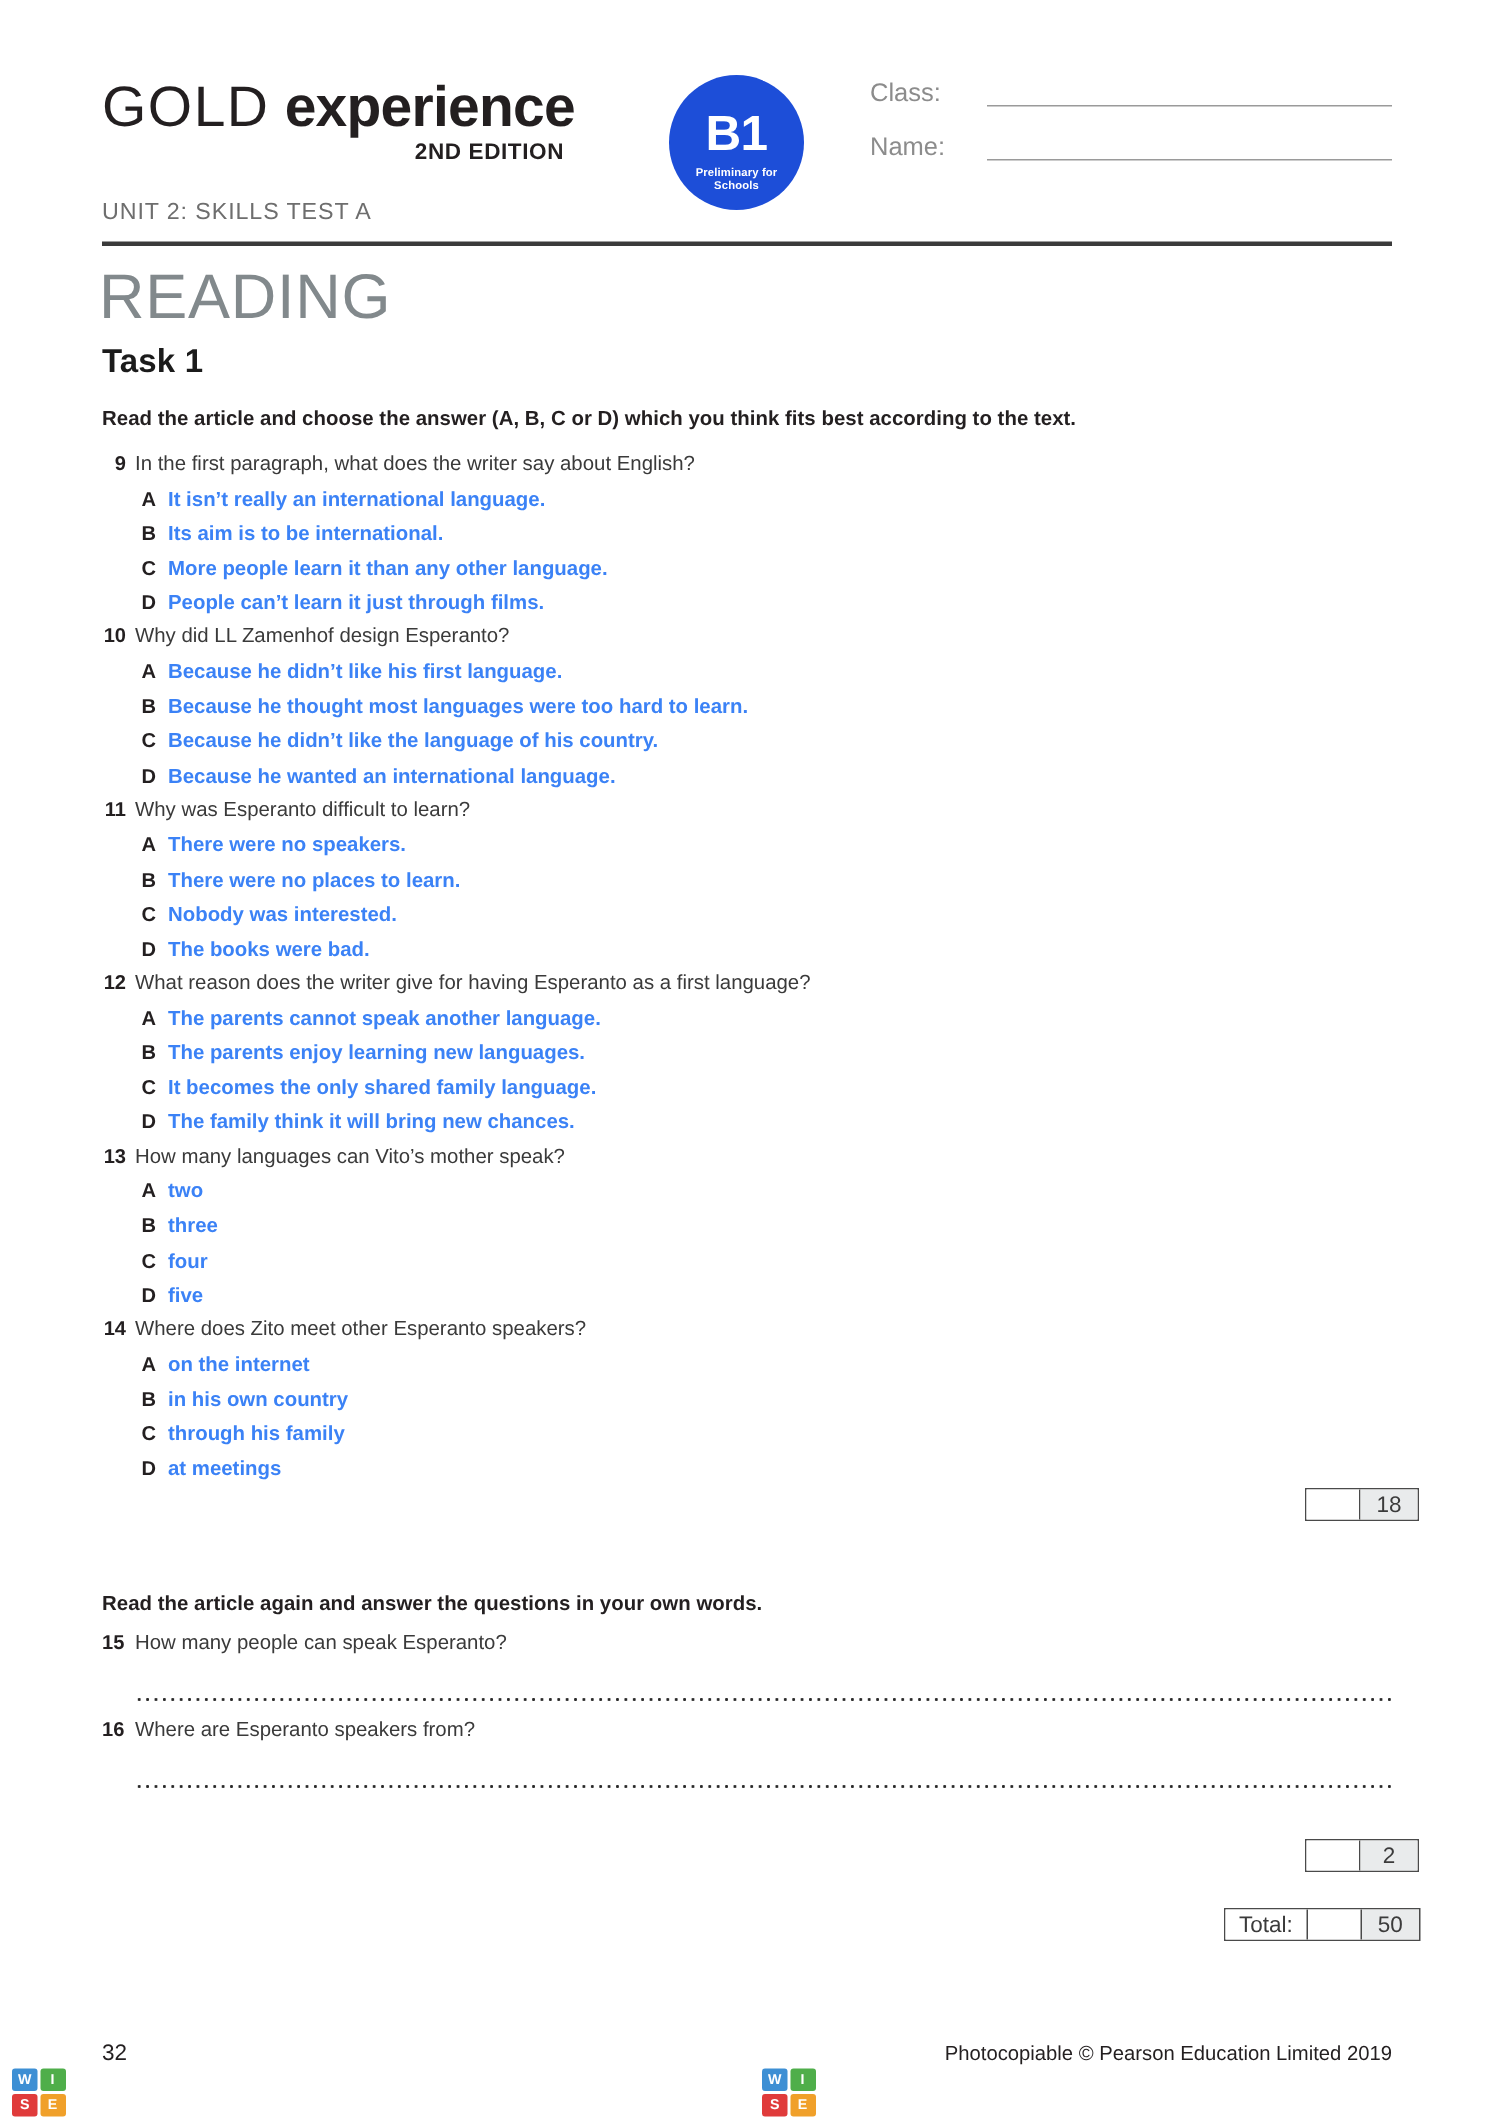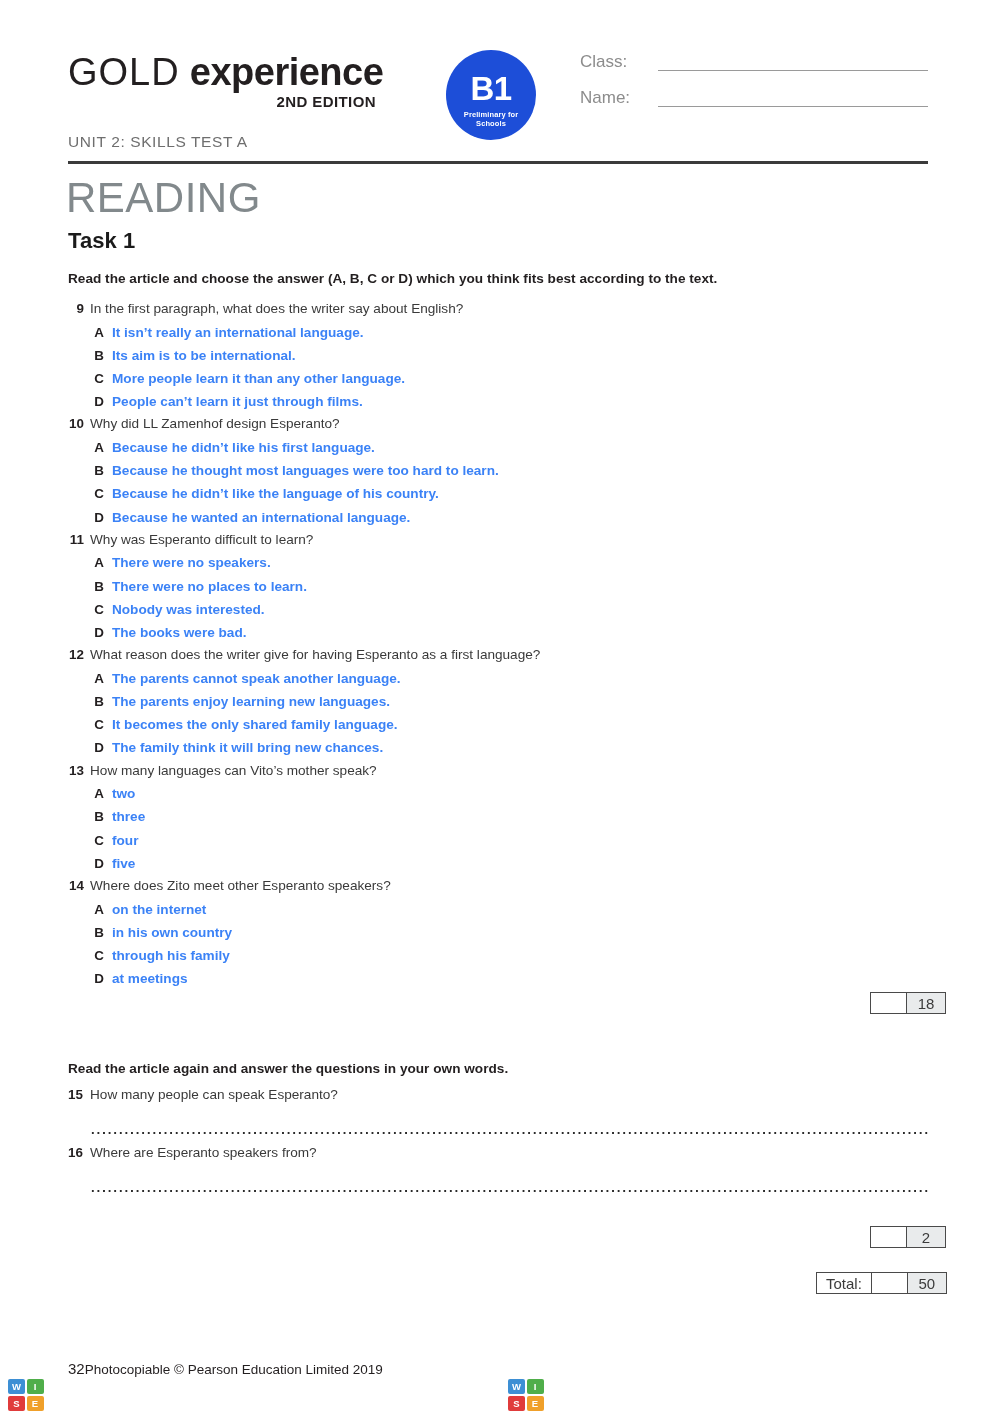--- a/index.html
+++ b/index.html
@@ -289,20 +289,21 @@
     background-position: left center;
   }
 
   
   .footer {
     position: absolute;
     left: 68px;
     top: 1360px;
     width: 860px;
     display: flex;
+    justify-content: space-between;
     align-items: baseline;
   }
   .page-num { font-size: 15px; color: #231f20; }
   .copyright { font-size: 13.5px; color: #231f20; }
 
   
   .watermark-strip {
     position: absolute;
     left: 0;
     top: 1374px;

